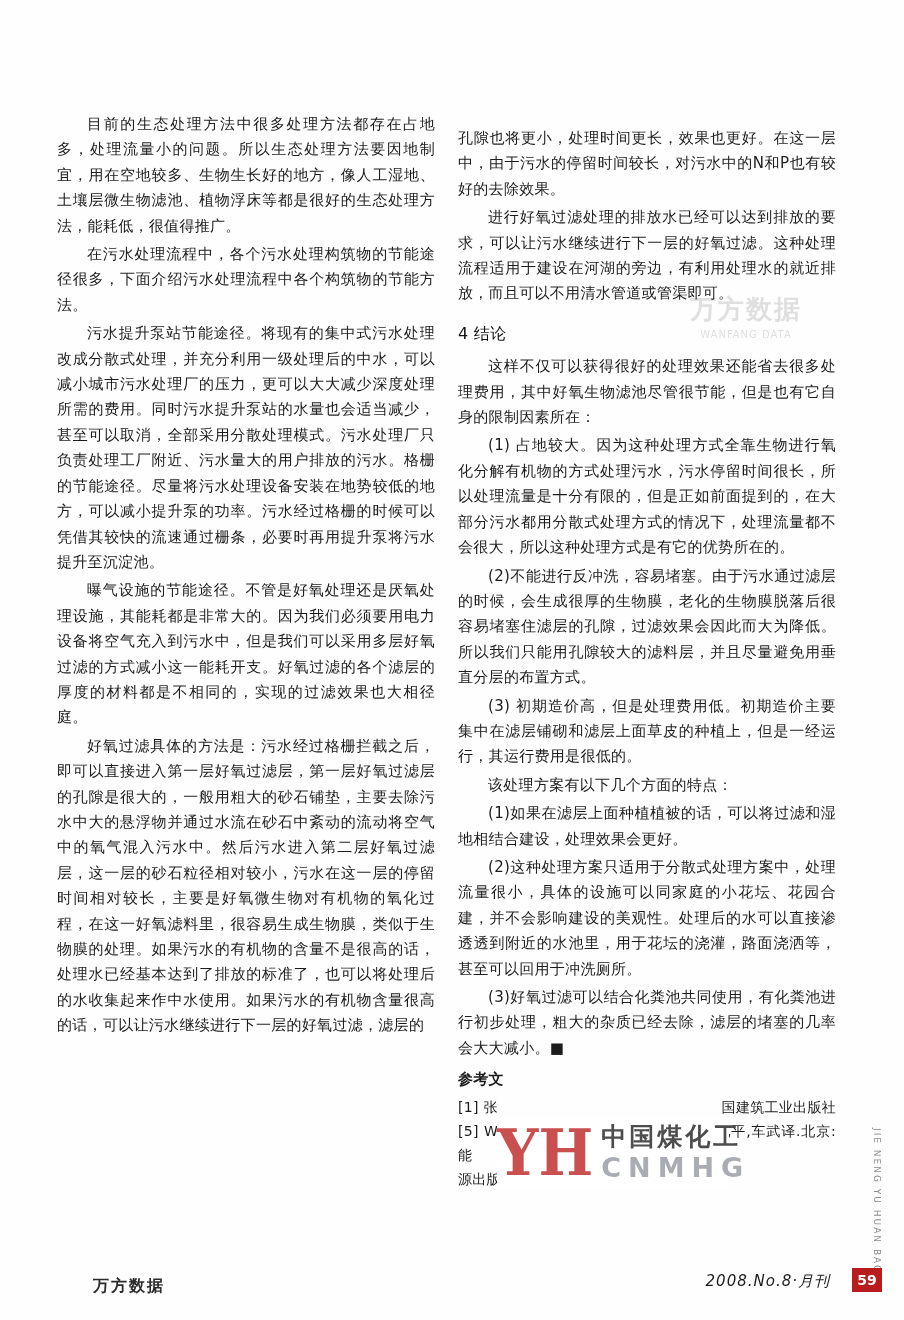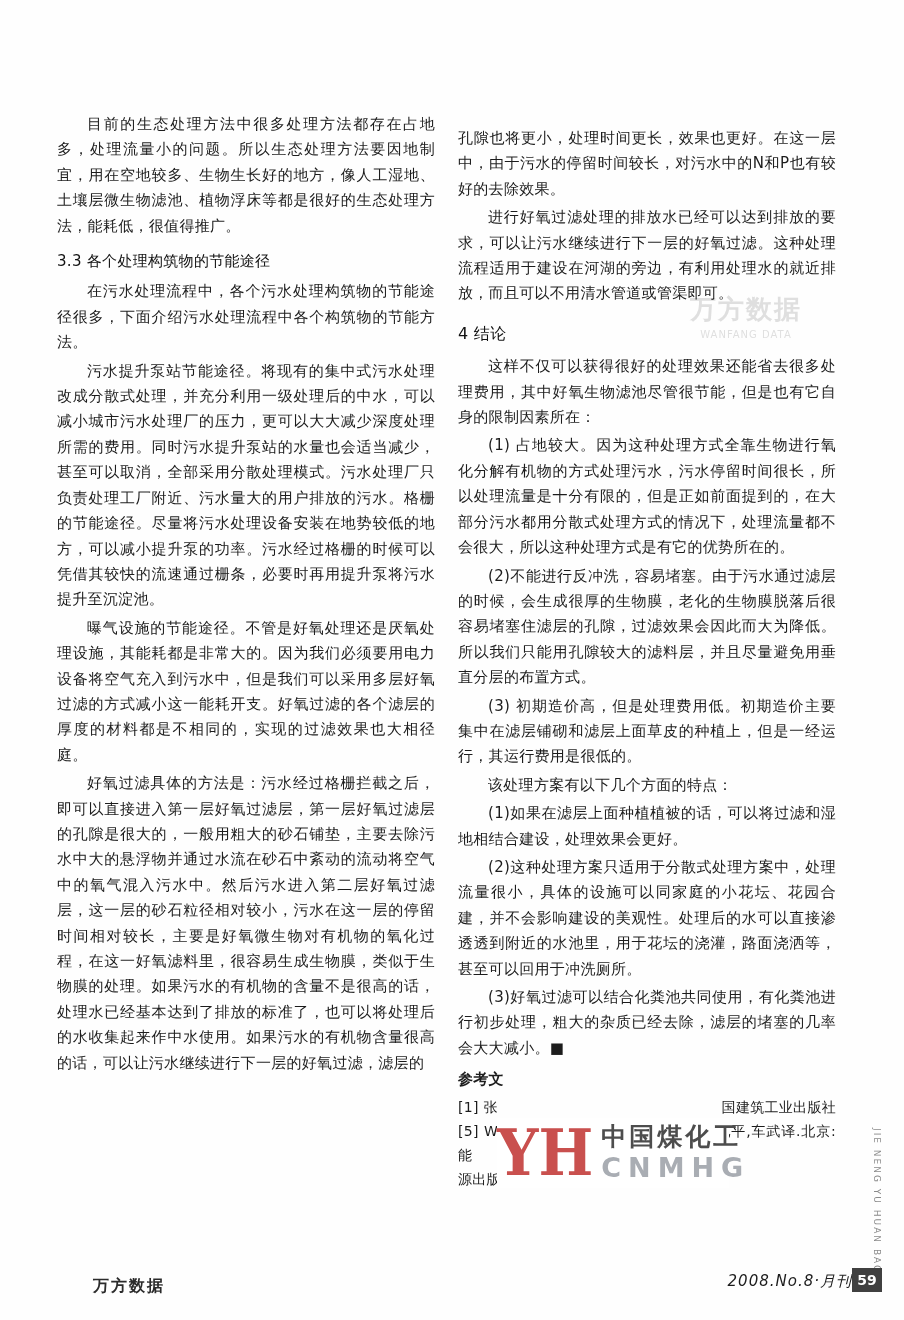--- a/index.html
+++ b/index.html
@@ -72,42 +72,41 @@
     writing-mode:vertical-rl; text-orientation:mixed;
     font-size:9px; letter-spacing:2px; color:#8a8a8a; white-space:nowrap;
   }
 
   
   .footer-left {
     position:absolute; left:93px; top:1276px;
     font-size:16px; font-weight:bold; color:#2b2b2b; letter-spacing:2px;
   }
   .footer-right {
-    position:absolute; right:52px; top:1272px;
+    position:absolute; right:74px; top:1272px;
     font-size:15px; color:#1c1c1c; font-style:italic; letter-spacing:1px;
   }
   .page-num {
     position:absolute; right:22px; top:1268px;
-    width:30px; height:24px; background:#404040; color:#ffffff;
+    width:30px; height:24px; background:#b91c1c; color:#ffffff;
     font-size:14px; font-weight:bold; text-align:center; line-height:24px;
   }
 </style>
 </head>
 <body>
 
 <div class="page">
 
   <div class="ghost">
     <div class="g1">万方数据</div>
     <div class="g2">WANFANG DATA</div>
   </div>
 
   <div class="col col-left">
     <p class="para">目前的生态处理方法中很多处理方法都存在占地多，处理流量小的问题。所以生态处理方法要因地制宜，用在空地较多、生物生长好的地方，像人工湿地、土壤层微生物滤池、植物浮床等都是很好的生态处理方法，能耗低，很值得推广。</p>
-    <h3 class="sec">3.3 各个处理构筑物的节能途径</h3>
     <p class="para">在污水处理流程中，各个污水处理构筑物的节能途径很多，下面介绍污水处理流程中各个构筑物的节能方法。</p>
     <p class="para">污水提升泵站节能途径。将现有的集中式污水处理改成分散式处理，并充分利用一级处理后的中水，可以减小城市污水处理厂的压力，更可以大大减少深度处理所需的费用。同时污水提升泵站的水量也会适当减少，甚至可以取消，全部采用分散处理模式。污水处理厂只负责处理工厂附近、污水量大的用户排放的污水。格栅的节能途径。尽量将污水处理设备安装在地势较低的地方，可以减小提升泵的功率。污水经过格栅的时候可以凭借其较快的流速通过栅条，必要时再用提升泵将污水提升至沉淀池。</p>
     <p class="para">曝气设施的节能途径。不管是好氧处理还是厌氧处理设施，其能耗都是非常大的。因为我们必须要用电力设备将空气充入到污水中，但是我们可以采用多层好氧过滤的方式减小这一能耗开支。好氧过滤的各个滤层的厚度的材料都是不相同的，实现的过滤效果也大相径庭。</p>
     <p class="para">好氧过滤具体的方法是：污水经过格栅拦截之后，即可以直接进入第一层好氧过滤层，第一层好氧过滤层的孔隙是很大的，一般用粗大的砂石铺垫，主要去除污水中大的悬浮物并通过水流在砂石中紊动的流动将空气中的氧气混入污水中。然后污水进入第二层好氧过滤层，这一层的砂石粒径相对较小，污水在这一层的停留时间相对较长，主要是好氧微生物对有机物的氧化过程，在这一好氧滤料里，很容易生成生物膜，类似于生物膜的处理。如果污水的有机物的含量不是很高的话，处理水已经基本达到了排放的标准了，也可以将处理后的水收集起来作中水使用。如果污水的有机物含量很高的话，可以让污水继续进行下一层的好氧过滤，滤层的</p>
   </div>
 
   <div class="col col-right">
     <p class="para no-indent">孔隙也将更小，处理时间更长，效果也更好。在这一层中，由于污水的停留时间较长，对污水中的N和P也有较好的去除效果。</p>
     <p class="para">进行好氧过滤处理的排放水已经可以达到排放的要求，可以让污水继续进行下一层的好氧过滤。这种处理流程适用于建设在河湖的旁边，有利用处理水的就近排放，而且可以不用清水管道或管渠即可。</p>
     <h3 class="sec sec-big">4 结论</h3>

